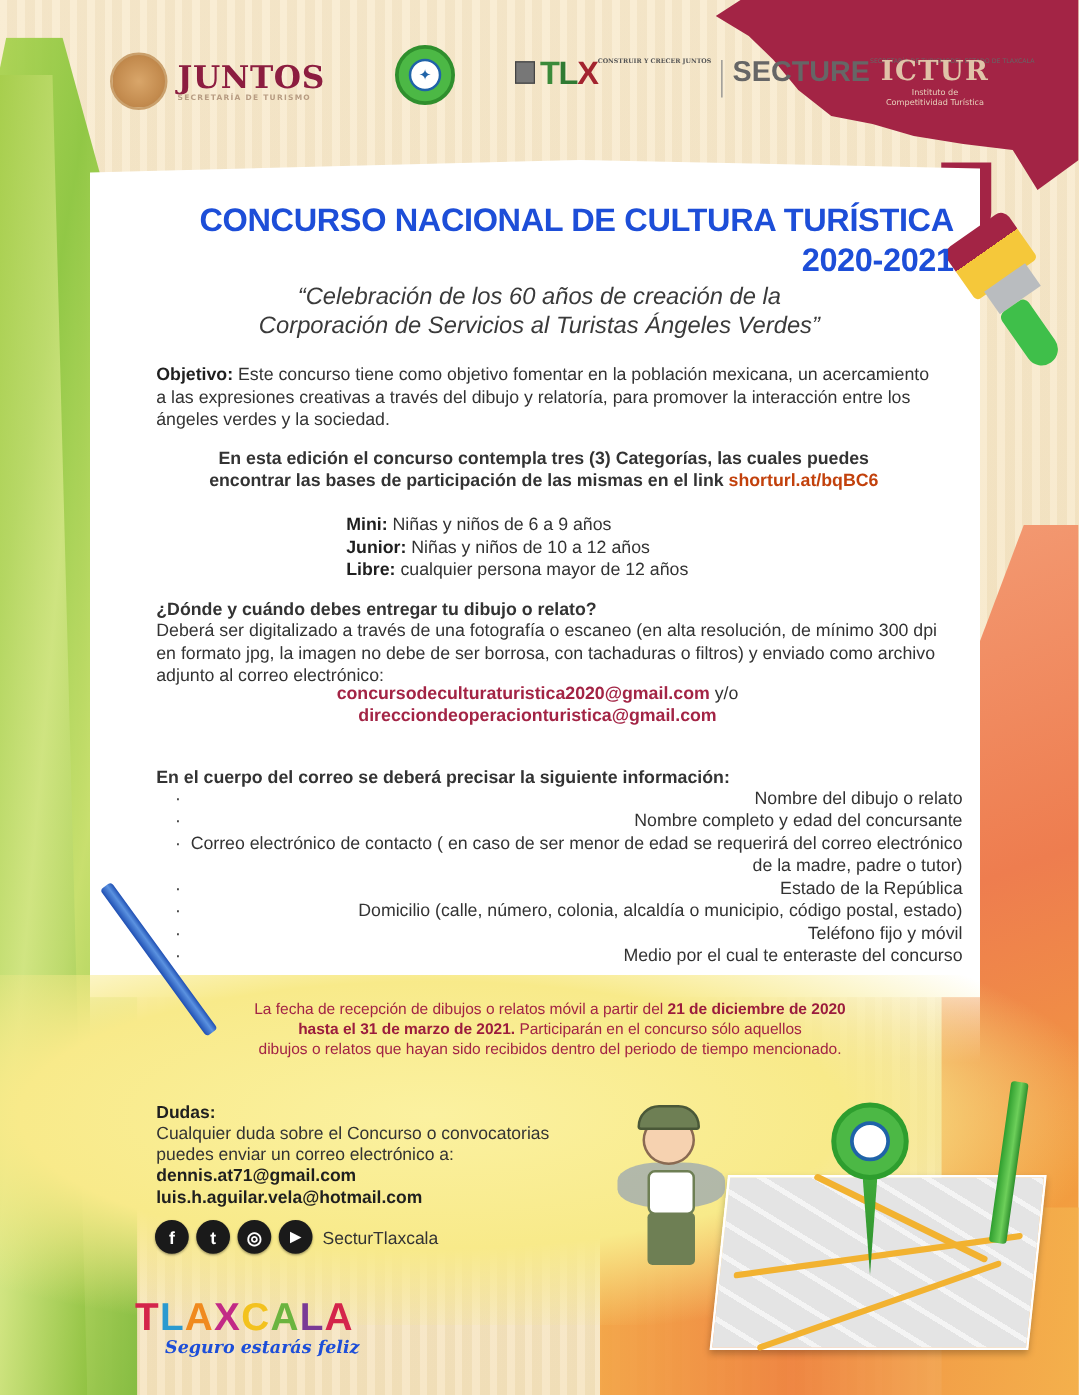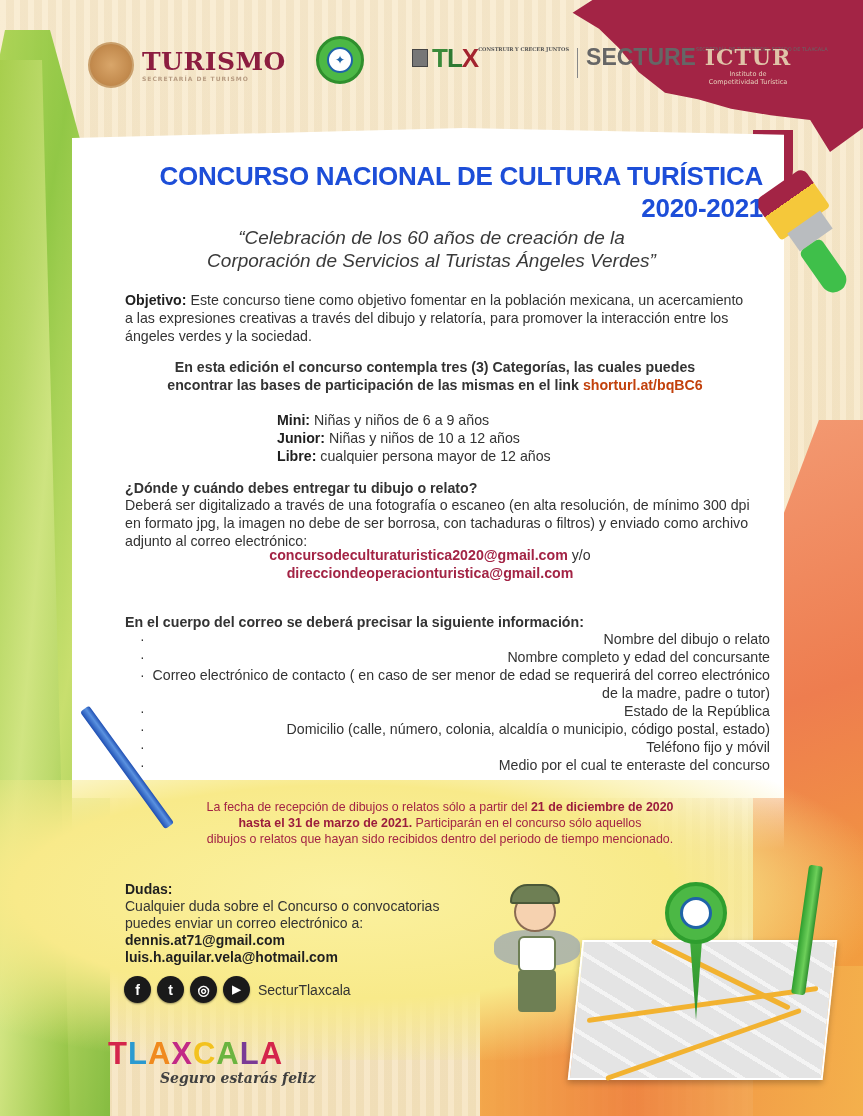--- a/index.html
+++ b/index.html
@@ -136,21 +136,21 @@
       font-weight: bold; font-size: 14px; box-shadow: 0 1px 2px rgba(0,0,0,0.4);
     }
     .social-handle { font-family: "Liberation Sans", sans-serif; font-size: 14px; color: #333; margin-left: 2px; }
 
     .tlaxcala { position: absolute; left: 108px; top: 1038px; }
     .tlaxcala-word { font-family: "Liberation Sans", sans-serif; font-weight: 900; font-size: 31px; letter-spacing: 1px; line-height: 32px; }
     .tlaxcala-word span:nth-child(1){color:#d4254b;} .tlaxcala-word span:nth-child(2){color:#2b9ad0;}
     .tlaxcala-word span:nth-child(3){color:#f08a1e;} .tlaxcala-word span:nth-child(4){color:#c22a86;}
     .tlaxcala-word span:nth-child(5){color:#f3c21e;} .tlaxcala-word span:nth-child(6){color:#6bb43f;}
     .tlaxcala-word span:nth-child(7){color:#7a3a96;} .tlaxcala-word span:nth-child(8){color:#d4254b;}
-    .tlaxcala-tag { font-family: "DejaVu Serif", serif; font-style: italic; font-size: 14px; color: #404040; margin-left: 52px; font-weight: bold; }
+    .tlaxcala-tag { font-family: "DejaVu Serif", serif; font-style: italic; font-size: 14px; color: #1d4ed8; margin-left: 24px; font-weight: bold; }
 
     
     .map {
       position: absolute; left: 575px; top: 940px; width: 255px; height: 140px;
       background: repeating-linear-gradient(30deg, #e4e4e4 0 18px, #f4f4f4 18px 22px);
       transform: skewX(-6deg);
       border: 2px solid #fff; box-shadow: 0 3px 6px rgba(0,0,0,0.25);
     }
     .map-road { position: absolute; background: #f2b230; height: 5px; border-radius: 3px; }
     .mascot { position: absolute; left: 488px; top: 880px; width: 100px; height: 150px; }
@@ -179,21 +179,21 @@
 <div class="wine-splash"></div>
 <div class="wine-drip"></div>
 <div class="paper"></div>
 <div class="paper-lower"></div>
 <div class="yellow-band"></div>
 
 <div class="logos">
   <div class="logo-turismo">
     <div class="seal"></div>
     <div class="turismo-text">
-      <span class="turismo-title">TURISMO</span>
+      <span class="turismo-title">JUNTOS</span>
       <span class="turismo-sub">SECRETARÍA DE TURISMO</span>
     </div>
   </div>
   <div class="logo-angeles">
     <div class="inner">✦</div>
   </div>
   <div class="logo-tlx">
     <div class="tlx-shield"></div>
     <div class="tlx-block">
       <div class="tlx-word">
@@ -256,21 +256,21 @@
     <li>Nombre del dibujo o relato</li>
     <li>Nombre completo y edad del concursante</li>
     <li>Correo electrónico de contacto ( en caso de ser menor de edad se requerirá del correo electrónico de la madre, padre o tutor)</li>
     <li>Estado de la República</li>
     <li>Domicilio (calle, número, colonia, alcaldía o municipio, código postal, estado)</li>
     <li>Teléfono fijo y móvil</li>
     <li>Medio por el cual te enteraste del concurso</li>
   </ul>
 
   <div class="dates">
-    <div><span>La fecha de recepción de dibujos o relatos sólo a partir del </span><b>21 de diciembre de 2020</b></div>
+    <div><span>La fecha de recepción de dibujos o relatos móvil a partir del </span><b>21 de diciembre de 2020</b></div>
     <div><b>hasta el 31 de marzo de 2021.</b><span> Participarán en el concurso sólo aquellos</span></div>
     <div>dibujos o relatos que hayan sido recibidos dentro del periodo de tiempo mencionado.</div>
   </div>
 
   <div class="para dudas">
     <div><b>Dudas:</b></div>
     <div>Cualquier duda sobre el Concurso o convocatorias</div>
     <div>puedes enviar un correo electrónico a:</div>
     <div class="email-strong">dennis.at71@gmail.com</div>
     <div class="email-strong">luis.h.aguilar.vela@hotmail.com</div>

